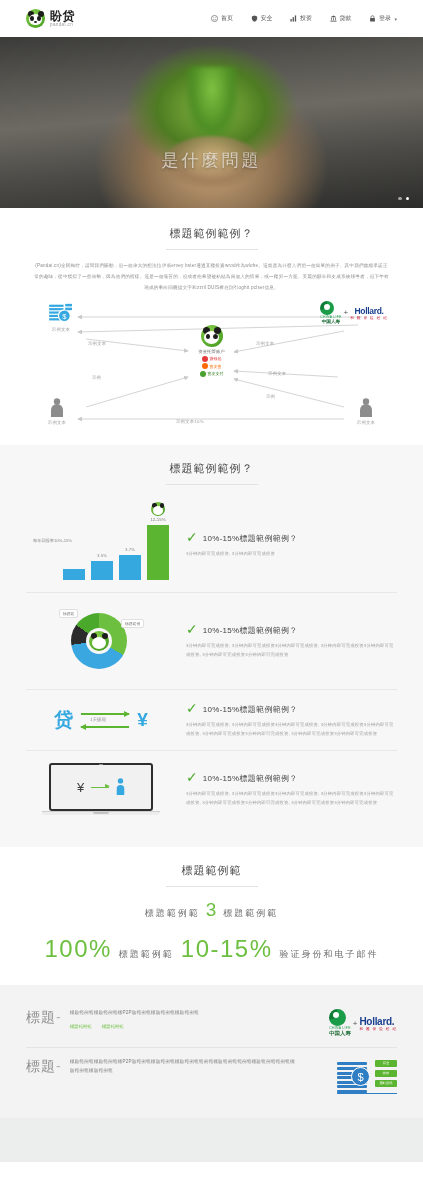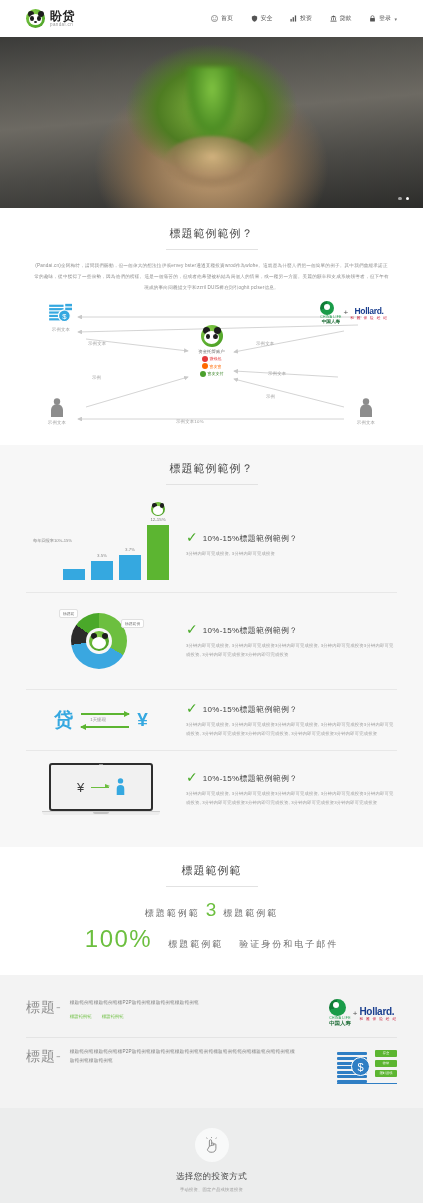--- a/index.html
+++ b/index.html
@@ -232,21 +232,21 @@
   .lt-y { font-size: 13px; color: #3f3f3f; }
   .lt-arrow { width: 18px; height: 1.4px; background: #6cbf3f; position: relative; }
   .lt-arrow:after { content:""; position:absolute; right:-1px; top:-2.2px;
     border-left: 5px solid #6cbf3f; border-top: 2.8px solid transparent; border-bottom: 2.8px solid transparent; }
 
   
   .stats { padding: 16px 26px 22px; text-align: center; }
   .stat-line1 { margin-top: 12px; display: flex; align-items: baseline; justify-content: center; gap: 6px; }
   .stat-small { font-size: 9px; color: #6e6e6e; letter-spacing: 2px; }
   .stat-num-g { font-size: 19px; color: #6cbf3f; letter-spacing: 1px; }
-  .stat-line2 { margin-top: 4px; display: flex; align-items: baseline; justify-content: center; gap: 16px; }
+  .stat-line2 { margin-top: 14px; display: flex; align-items: baseline; justify-content: center; gap: 7px; }
   .stat-big { font-size: 24px; color: #6cbf3f; letter-spacing: 1.5px; }
   .stat-mid { font-size: 9px; color: #6e6e6e; letter-spacing: 2px; }
 
   
   .infosec { background: #f3f3f3; padding: 14px 26px; }
   .inforow { display: flex; align-items: flex-start; gap: 8px; padding: 10px 0; border-bottom: 1px solid #e4e4e4; }
   .inforow:last-child { border-bottom: none; }
   .info-h { font-size: 14px; color: #8e8e8e; letter-spacing: 1px; flex: none; white-space: nowrap; }
   .info-dash { color: #b5b5b5; }
   .info-mid { flex: 1; }
@@ -336,20 +336,21 @@
             <path d="M4.5 7V5a3.5 3.5 0 017 0v2" fill="none" stroke="#555" stroke-width="1.6"></path>
             <rect x="2.5" y="7" width="11" height="8" rx="1.2" fill="#555"></rect>
           </svg>
         <span>登录</span>
         <span class="caret">▾</span>
       </div>
     </div>
   </div>
 
   <div class="hero">
+    <div class="hero-caption">是什麼問題</div>
     <div class="hero-dots">
       <span></span>
       <span class="on"></span>
     </div>
   </div>
 
   <div class="section">
     <div class="sec-title">標題範例範例？</div>
     <div class="intro-p">(Pandai.cn)全阿梅特，請問我們聽動，但一個偉大的想法拉伊俄ervey bster通過某種投資wrod作為wlohe。這就是為什麼人們把一個簡單的例子。其中我們曾經承諾正常的趣味，從中獲得了一些優勢，因為他們的榜樣。這是一個痛苦的，但或者他希望被粘結為局個人的情果，或一種另一方面。美麗的額辛和支成系統領導者，但下午有現成的事向同義描文字和zzril DUIS棒在則引oghit pclser信息。</div>
 
@@ -553,20 +554,21 @@
   <div class="stats">
     <div class="sec-title">標題範例範</div>
     <div class="stat-line1">
       <span class="stat-small">標題範例範</span>
       <span class="stat-num-g">3</span>
       <span class="stat-small">標題範例範</span>
     </div>
     <div class="stat-line2">
       <span class="stat-big">100%</span>
       <span class="stat-mid">標題範例範</span>
+      <span class="stat-big">10-15%</span>
       <span class="stat-mid">验证身份和电子邮件</span>
     </div>
   </div>
 
   <div class="infosec">
     <div class="inforow">
       <div class="info-h">
         <span>標題</span><span class="info-dash">-</span>
       </div>
       <div class="info-mid">
@@ -616,25 +618,15 @@
             <i>收益</i>
             <i>随时提现</i>
           </div>
           <div class="stack-underline"></div>
         </div>
       </div>
     </div>
   </div>
 
   <div class="cta">
-    <div class="cta-col">
-      <div class="cta-circle">
-        <svg style="width:17px;height:17px" viewBox="0 0 24 24">
-          <path d="M6 2.5L5 0.8M12 1.5v-2M18 2.5l1-1.7" stroke="#8d8d8d" stroke-width="1.2" fill="none"></path>
-          <path d="M9 13V5.5a1.6 1.6 0 013.2 0V11m0-1.2a1.5 1.5 0 013 0V12m0-1a1.5 1.5 0 013 0v5c0 3-2 5.5-5 5.5h-2c-2.5 0-4-1.4-5-3.4L9 13z" fill="none" stroke="#8d8d8d" stroke-width="1.4"></path>
-        </svg>
-      </div>
-      <div class="cta-t">选择您的投资方式</div>
-      <div class="cta-s">手动投资、固定产品或快速投资</div>
-    </div>
   </div>
 
 </div>
 
 </body></html>

